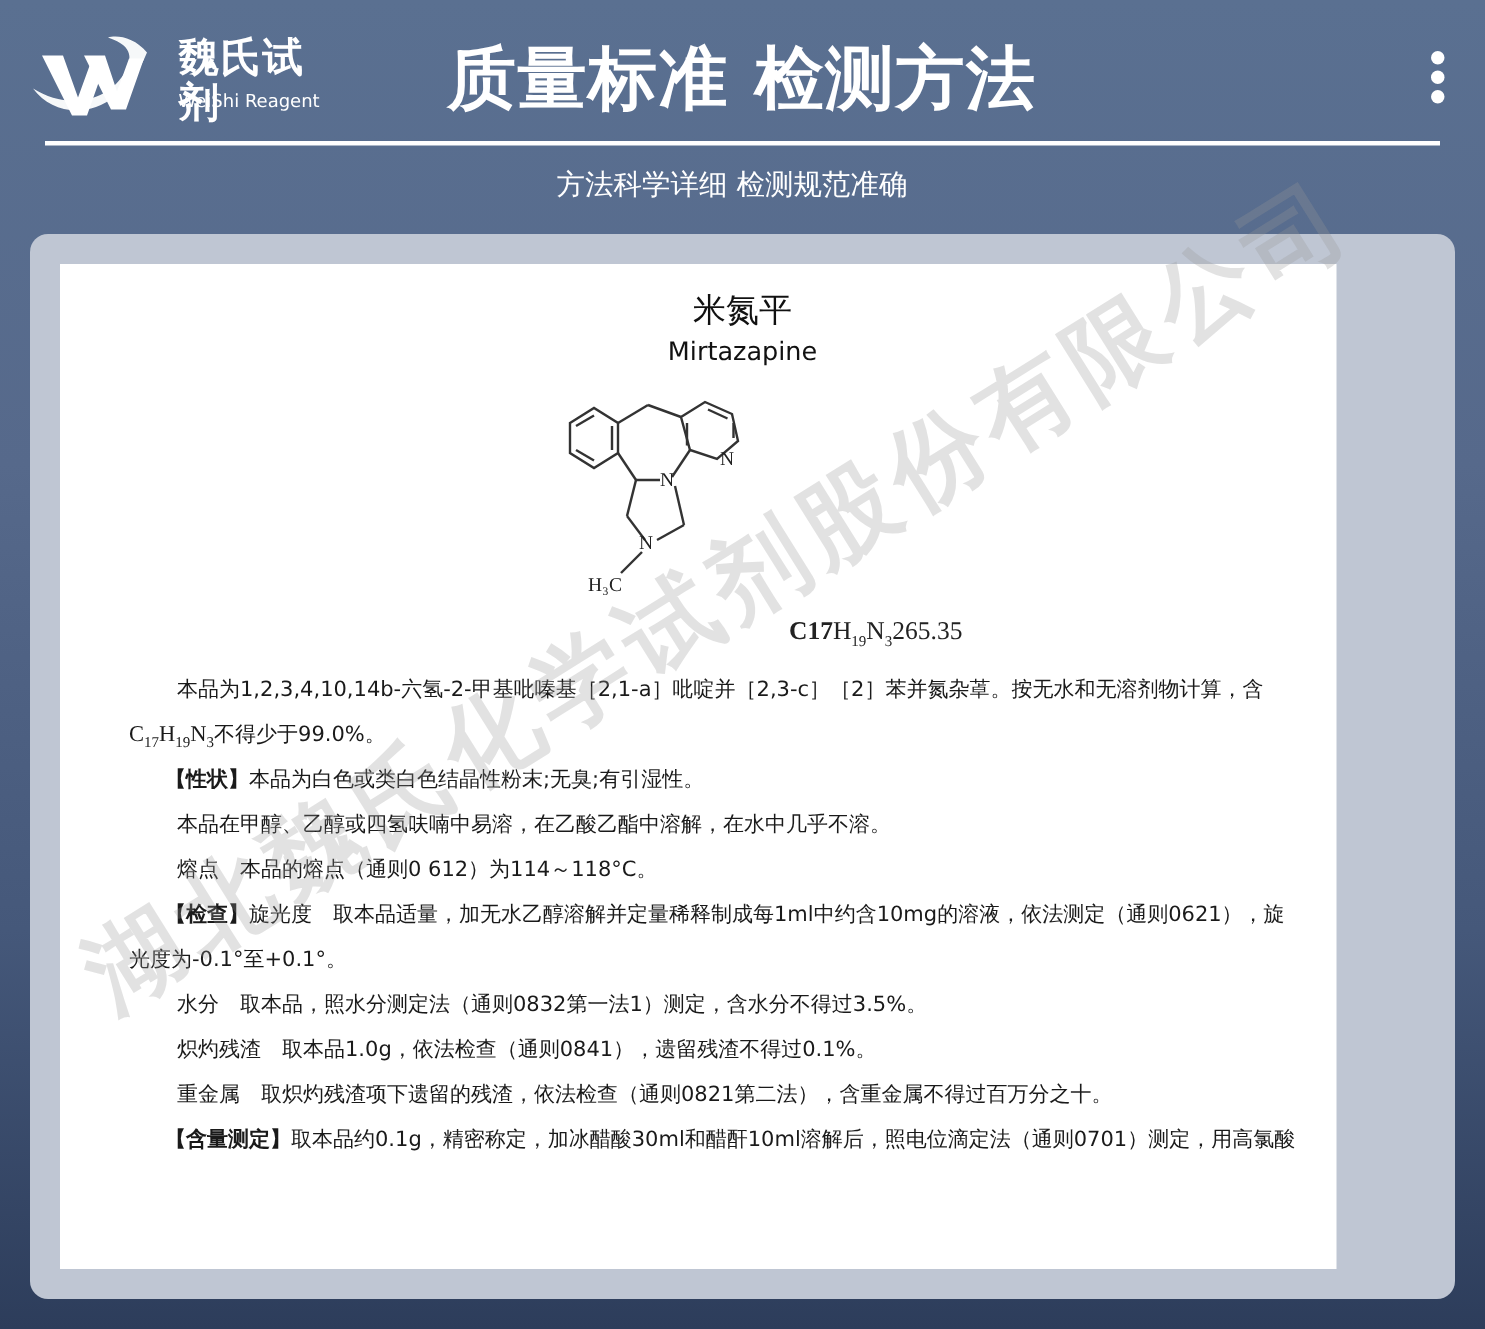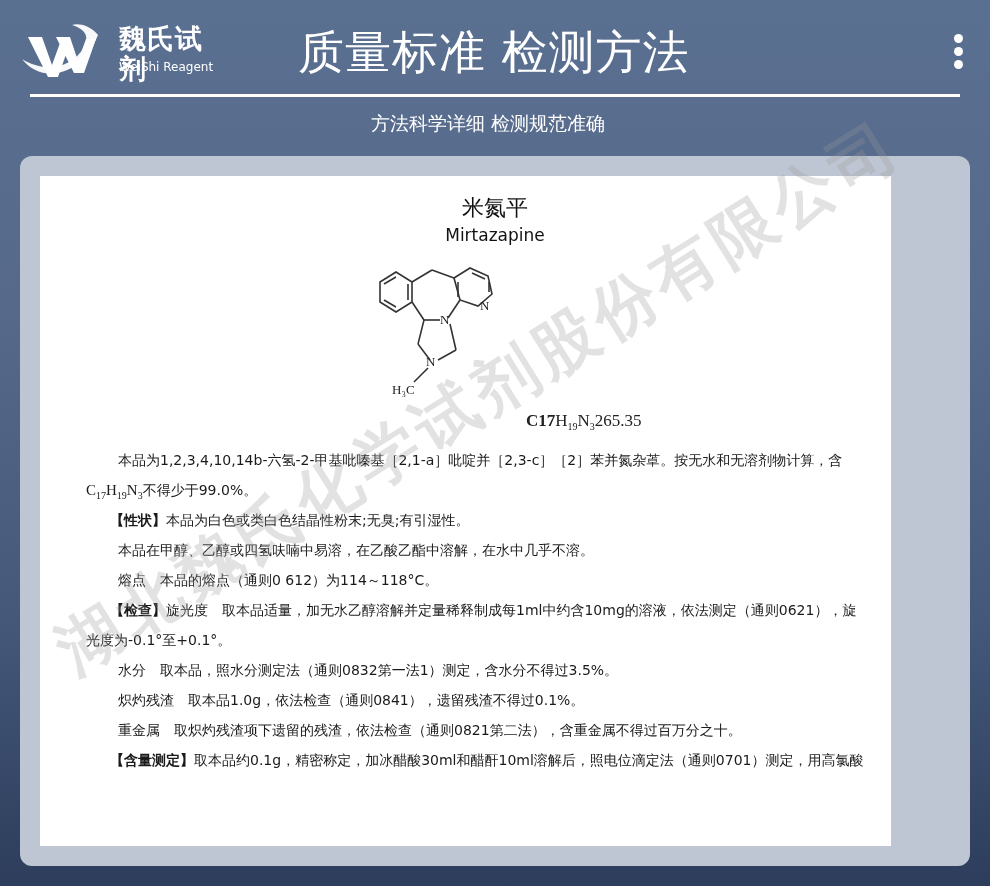--- a/index.html
+++ b/index.html
@@ -11,21 +11,21 @@
   }
   
   .logo { position: absolute; left: 20px; top: 21px; width: 200px; height: 62px; }
   .logo-mark { position: absolute; left: 0; top: 0; width: 84px; height: 62px; }
   .logo-cn { position: absolute; left: 99px; top: 20px; font-size: 27px; font-weight: bold; color: #ffffff; letter-spacing: 1px; line-height: 30px; }
   .logo-en { position: absolute; left: 99px; top: 52px; font-size: 12px; color: #ffffff; line-height: 18px; font-family: "DejaVu Sans", sans-serif; }
   .logo-cn { top: 3px; }
   .logo-en { top: 37px; }
   .page-title {
     position: absolute; left: 298px; top: 22px;
-    font-size: 46px; font-weight: normal; color: #ffffff; letter-spacing: 1px;
+    font-size: 46px; font-weight: bold; color: #ffffff; letter-spacing: 1px;
     line-height: 60px;
   }
   .more-btn { position: absolute; left: 950px; top: 34px; width: 16px; height: 40px; }
   .more-btn span { display: block; width: 9px; height: 9px; border-radius: 50%; background: #fff; margin: 0 auto 4px; }
   .rule { position: absolute; left: 30px; top: 94px; width: 930px; height: 3px; background: #ffffff; }
   .subtitle {
     position: absolute; left: 0; width: 976px; top: 110px; text-align: center;
     font-size: 19px; color: #ffffff; line-height: 26px;
   }
   

